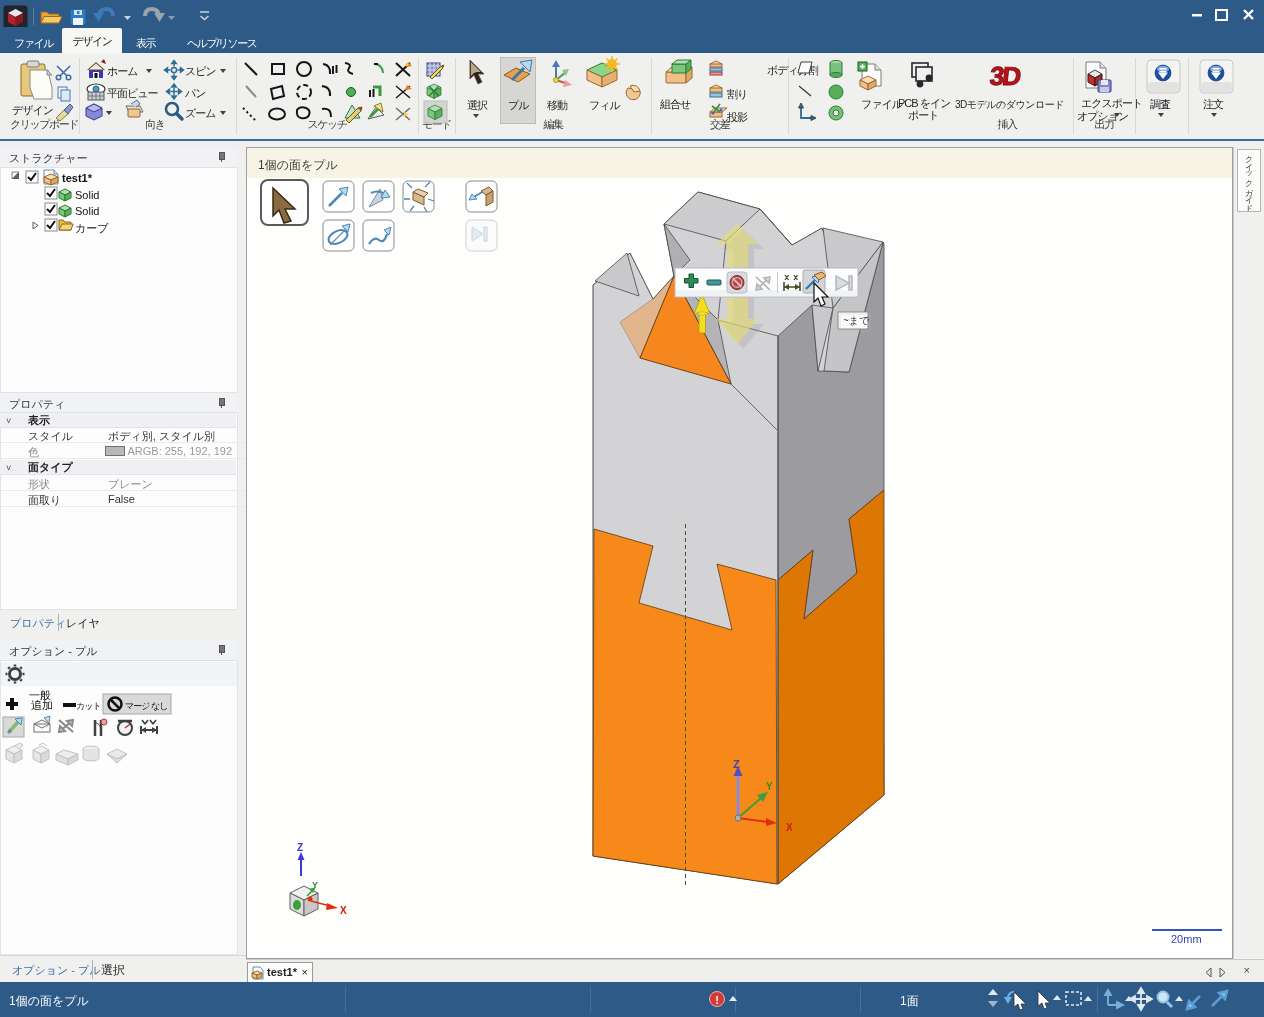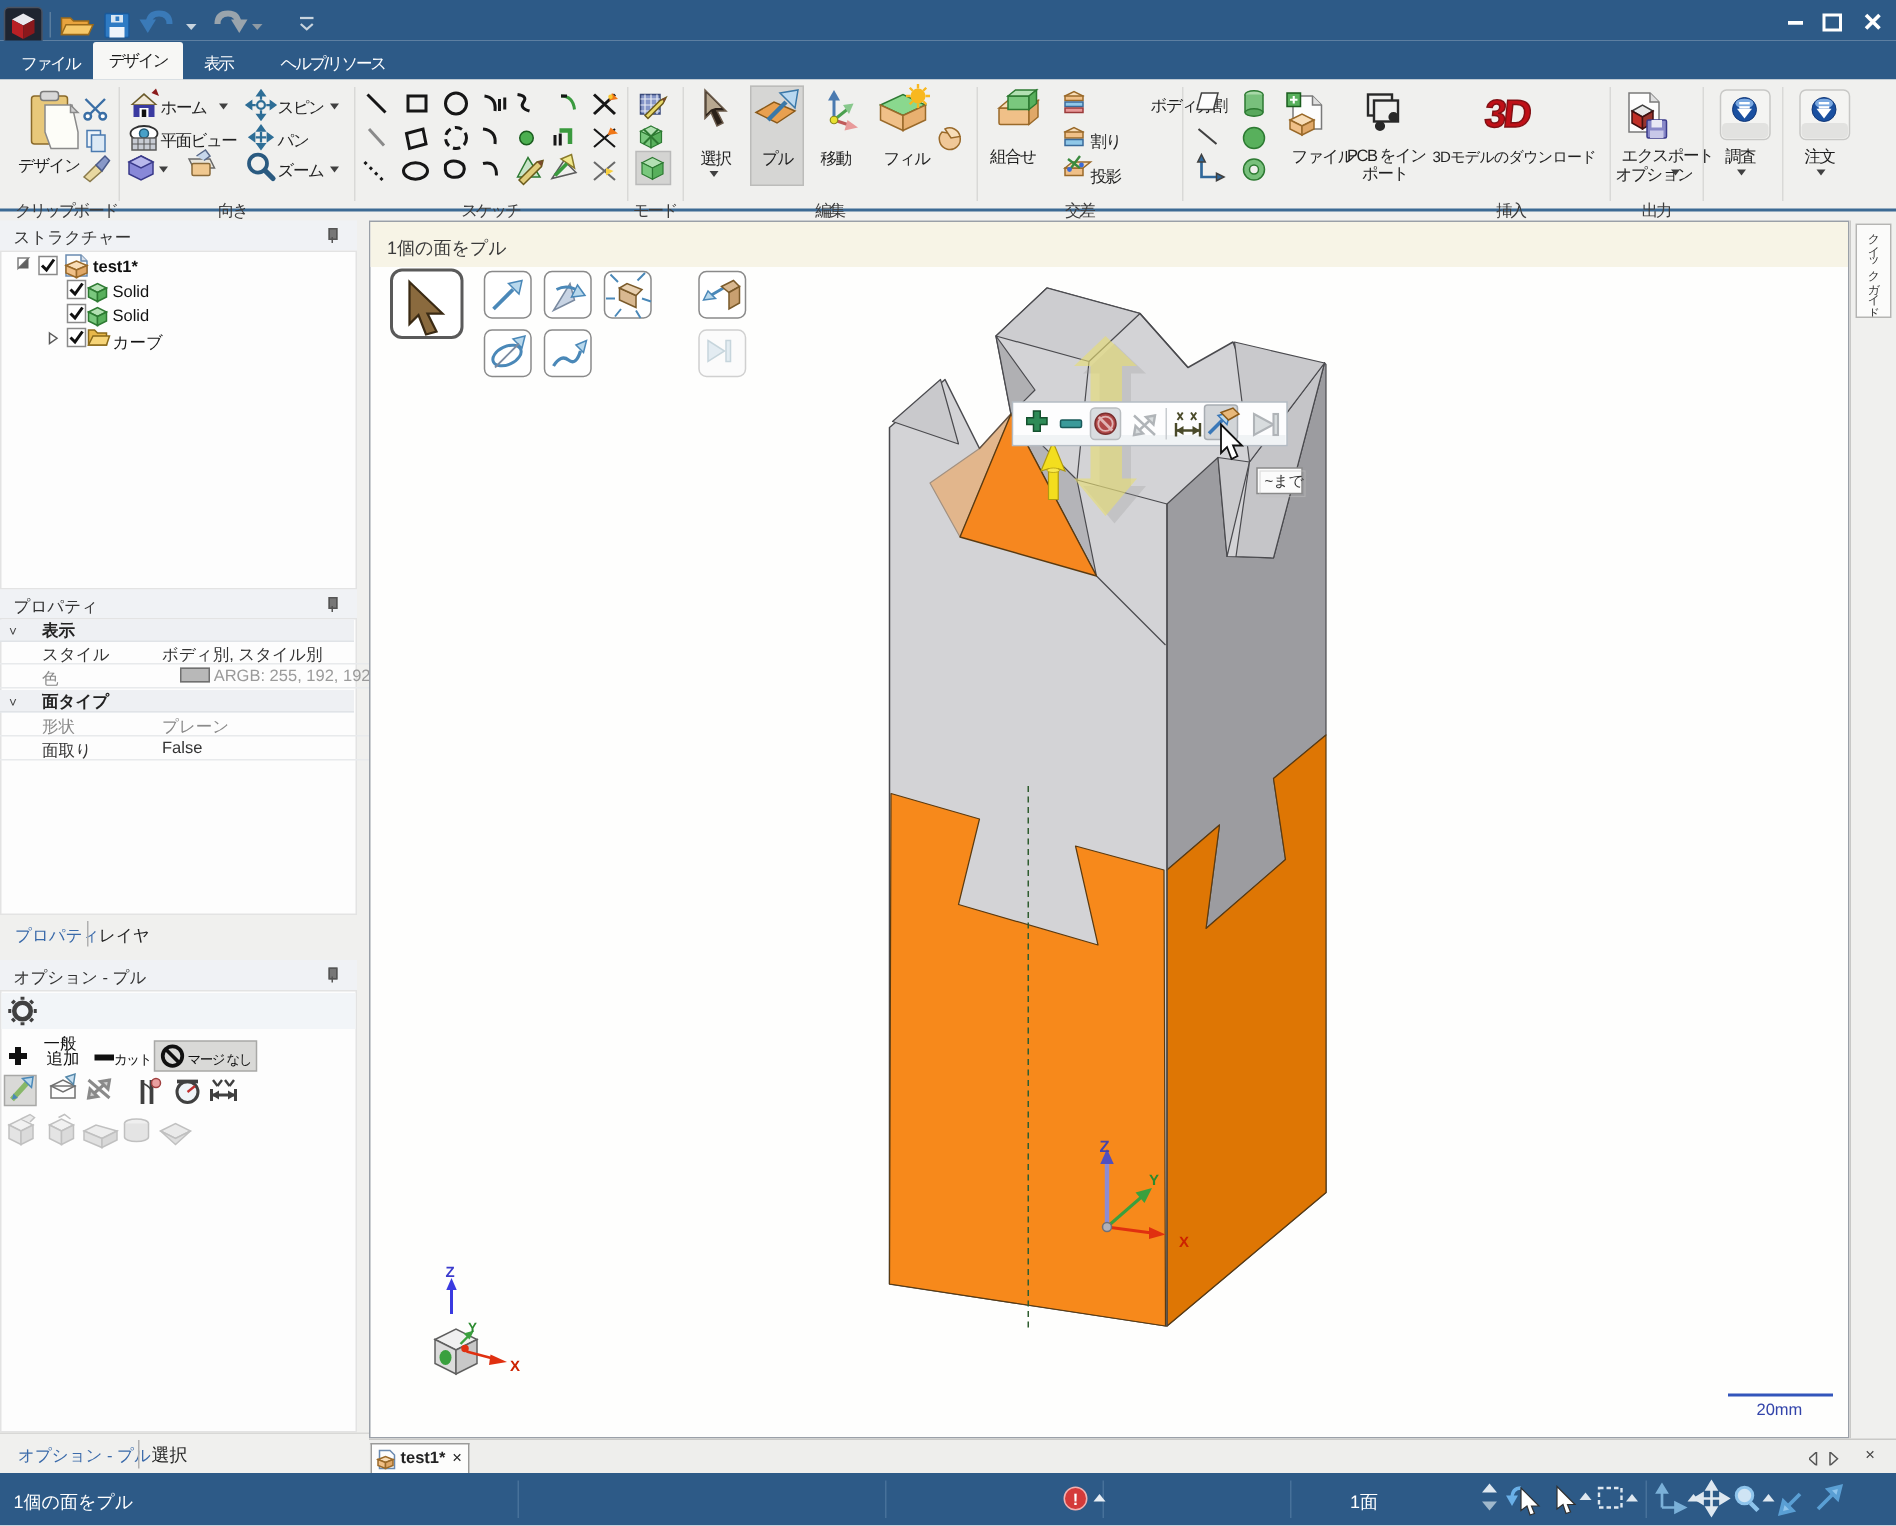--- a/index.html
+++ b/index.html
@@ -7,21 +7,21 @@
 .abs{position:absolute}
 
 #titlebar{position:absolute;left:0;top:0;width:1264px;height:27px;background:#2d5a87}
 #tabrow{position:absolute;left:0;top:27px;width:1264px;height:26px;background:#2d5a87}
 .tab{position:absolute;top:34px;height:19px;color:#fff;font-size:11px;letter-spacing:-1.5px;line-height:19px}
 #tabactive{position:absolute;left:62px;top:28px;width:60px;height:25px;background:#f7f7f5;border-radius:2px 2px 0 0;color:#1a1a1a;font-size:11px;letter-spacing:-1.5px;text-align:center;line-height:27px}
 #title-text{position:absolute;left:400px;width:564px;top:5px;text-align:center;color:#fff;font-size:12px}
 
 #ribbon{position:absolute;left:0;top:53px;width:1264px;height:88px;background:#f0f0ee;border-bottom:2px solid #3c6a94}
 .grpdiv{position:absolute;top:58px;height:76px;width:1px;background:#d9d9d7}
-.grplabel{position:absolute;top:133px;font-size:11px;letter-spacing:-1.5px;color:#3c3c3c;text-align:center;white-space:nowrap}
+.grplabel{position:absolute;top:117px;font-size:11px;letter-spacing:-1.5px;color:#3c3c3c;text-align:center;white-space:nowrap}
 .rbtxt{position:absolute;font-size:11px;letter-spacing:-1px;color:#1f1f1f;white-space:nowrap}
 .dd{position:absolute;width:0;height:0;border-left:3.5px solid transparent;border-right:3.5px solid transparent;border-top:4px solid #404040}
 
 #leftcol{position:absolute;left:0;top:147px;width:246px;height:835px;background:#f0f0ee}
 .panhdr{position:absolute;left:0;width:238px;height:20px;background:#f0f2f5;font-size:11px;color:#333;padding:4px 0 0 9px}
 .pin{position:absolute;right:12px;top:5px;width:9px;height:10px}.pin:before{content:"";position:absolute;left:2px;top:0;width:4px;height:6px;background:#777;border:1px solid #555}.pin:after{content:"";position:absolute;left:3.5px;top:6px;width:1px;height:4px;background:#555}
 .panel{position:absolute;left:0;width:238px;background:#fdfdfd;border:1px solid #e3e3e3}
 .trow{position:absolute;font-size:11px;color:#111;white-space:nowrap}
 
 .pgsec{position:absolute;left:0;width:236px;height:15px;background:#eef0f3;border-bottom:1px solid #e0e3e7;font-size:11px;font-weight:bold;color:#222;padding-left:28px}
@@ -444,21 +444,21 @@
 <div class="panhdr" style="top:393px">プロパティ<span class="pin"></span></div>
 <div class="panel" style="top:412px;height:198px"></div>
 <div class="pgsec" style="top:413px">表示</div>
 <div style="position:absolute;left:6px;top:416px;font-size:9px;color:#444">˅</div>
 <div class="pgrow" style="top:428px">
       <span class="pglab">スタイル</span>
       <span class="pgval">ボディ別, スタイル別</span>
     </div>
 <div class="pgrow" style="top:444px">
       <span class="pglab" style="color:#8a8a8a">色</span>
-      <span class="pgval" style="left:120px"><span style="display:inline-block;width:20px;height:10px;background:#b8b8b8;border:1px solid #707070;vertical-align:-1px"></span> <span style="color:#9a9a9a">ARGB: 255, 192, 192</span></span>
+      <span class="pgval" style="left:105px"><span style="display:inline-block;width:20px;height:10px;background:#b8b8b8;border:1px solid #707070;vertical-align:-1px"></span> <span style="color:#9a9a9a">ARGB: 255, 192, 192</span></span>
     </div>
 <div class="pgsec" style="top:460px">面タイプ</div>
 <div style="position:absolute;left:6px;top:463px;font-size:9px;color:#444">˅</div>
 <div class="pgrow" style="top:476px">
       <span class="pglab" style="color:#8a8a8a">形状</span>
       <span class="pgval" style="color:#8a8a8a">プレーン</span>
     </div>
 <div class="pgrow" style="top:492px">
       <span class="pglab">面取り</span>
       <span class="pgval">False</span>

